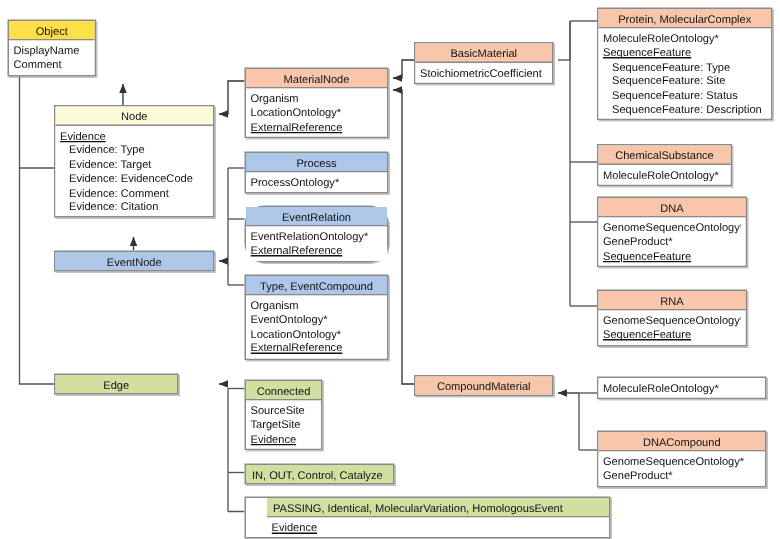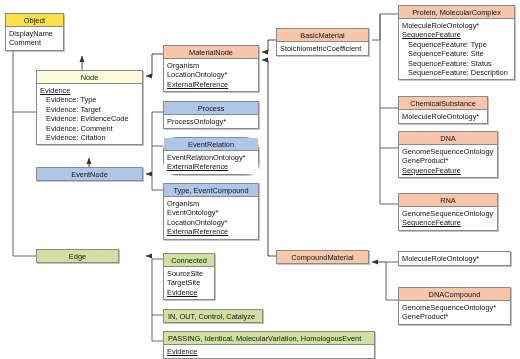--- a/index.html
+++ b/index.html
@@ -198,21 +198,21 @@
       <div class="row">SourceSite</div>
       <div class="row">TargetSite</div>
       <div class="row ul">Evidence</div>
     </div>
   </div>
 
   <div class="uml c-green noborderbottom" style="left:163px; top:309px; width:100px;">
     <div class="hdr" style="text-align:left; padding-left:4px;">IN, OUT, Control, Catalyze</div>
   </div>
 
-  <div class="uml c-green" style="left:163px; top:331px; width:212px;">
+  <div class="uml c-green" style="left:163px; top:331px; width:244px;padding-left:14px;">
     <div class="hdr" style="text-align:left; padding-left:4px;">PASSING, Identical, MolecularVariation, HomologousEvent</div>
     <div class="body">
       <div class="row ul">Evidence</div>
     </div>
   </div>
 
   <div class="uml c-salmon" style="left:276px; top:28px; width:93px;">
     <div class="hdr">BasicMaterial</div>
     <div class="body">
       <div class="row">StoichiometricCoefficient</div>

